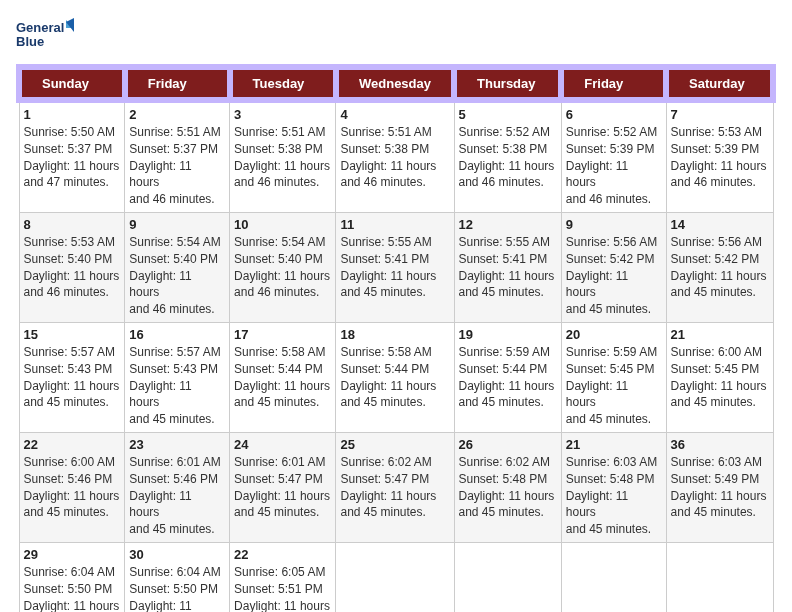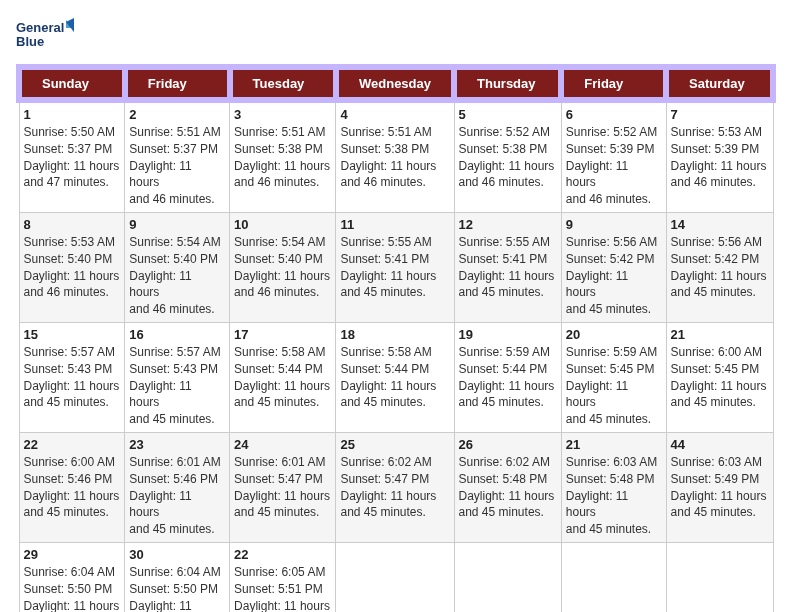--- a/index.html
+++ b/index.html
@@ -349,21 +349,21 @@
         <td>
           <span class="day-number">21</span>
           <span class="day-info">
             Sunrise: 6:03 AM<br>
             Sunset: 5:48 PM<br>
             Daylight: 11 hours<br>
             and 45 minutes.
           </span>
         </td>
         <td>
-          <span class="day-number">44</span>
+          <span class="day-number">36</span>
           <span class="day-info">
             Sunrise: 6:03 AM<br>
             Sunset: 5:49 PM<br>
             Daylight: 11 hours<br>
             and 45 minutes.
           </span>
         </td>
       </tr>
       <tr>
         <td>

